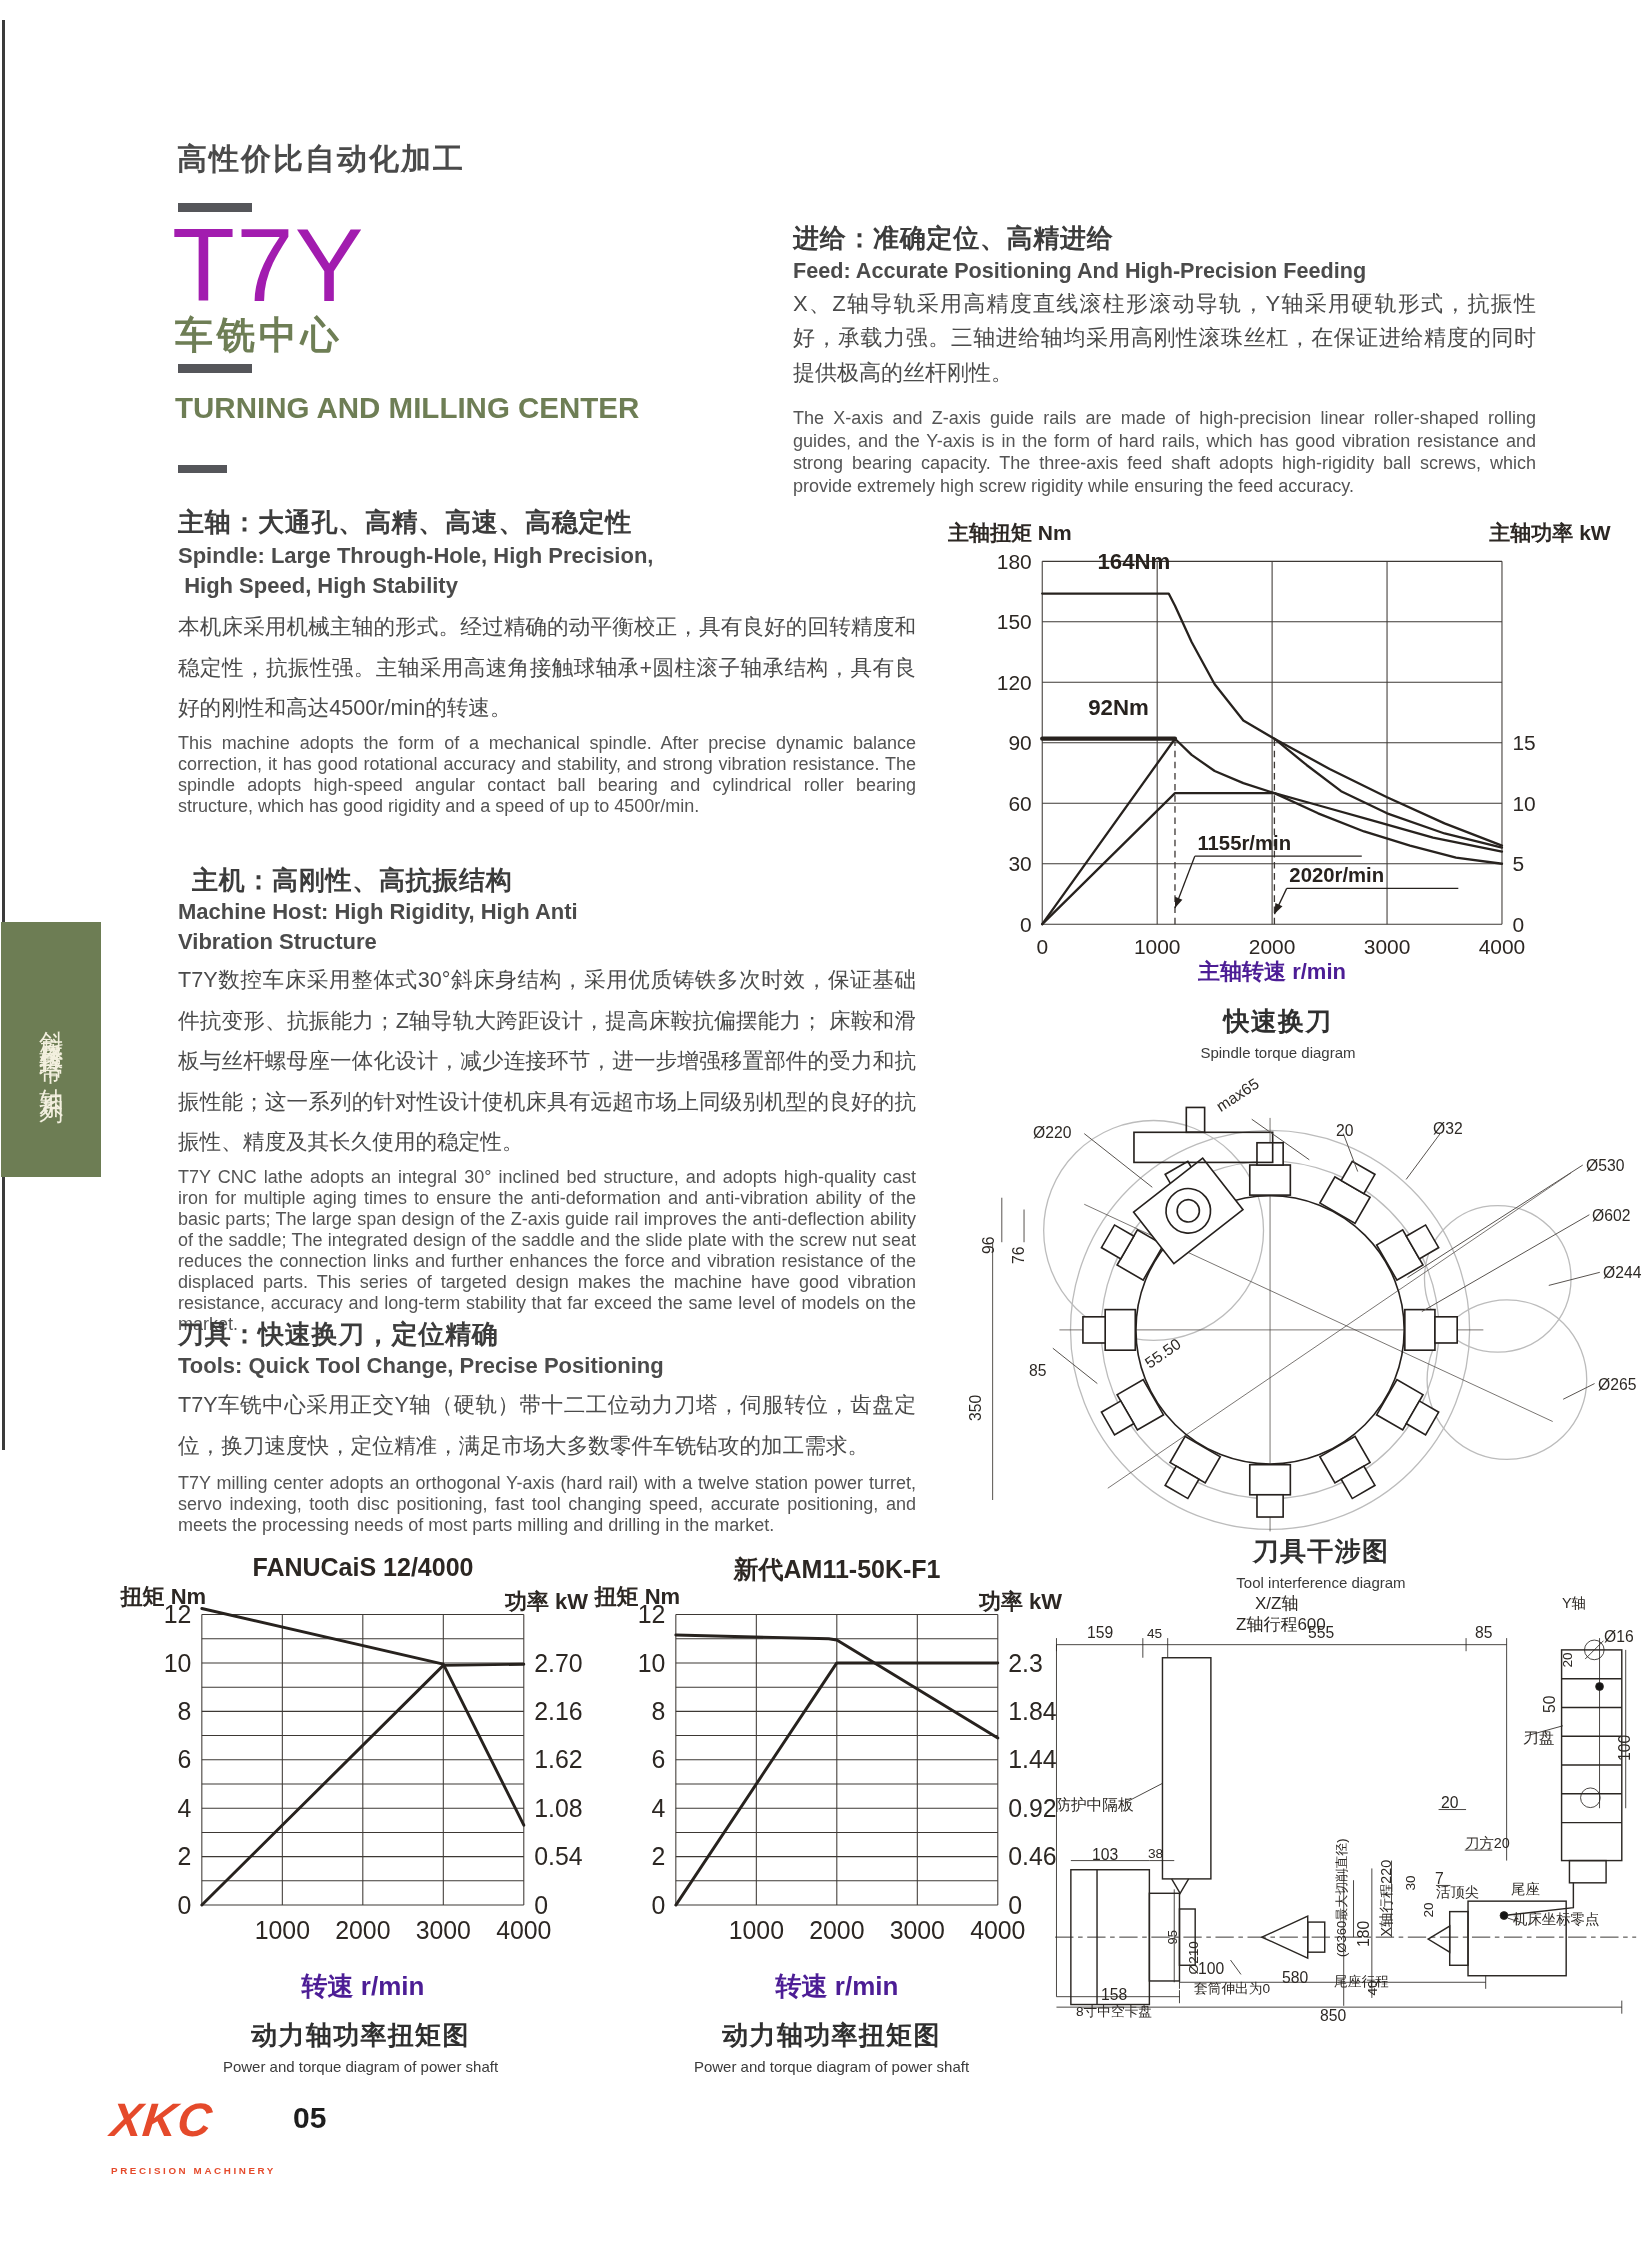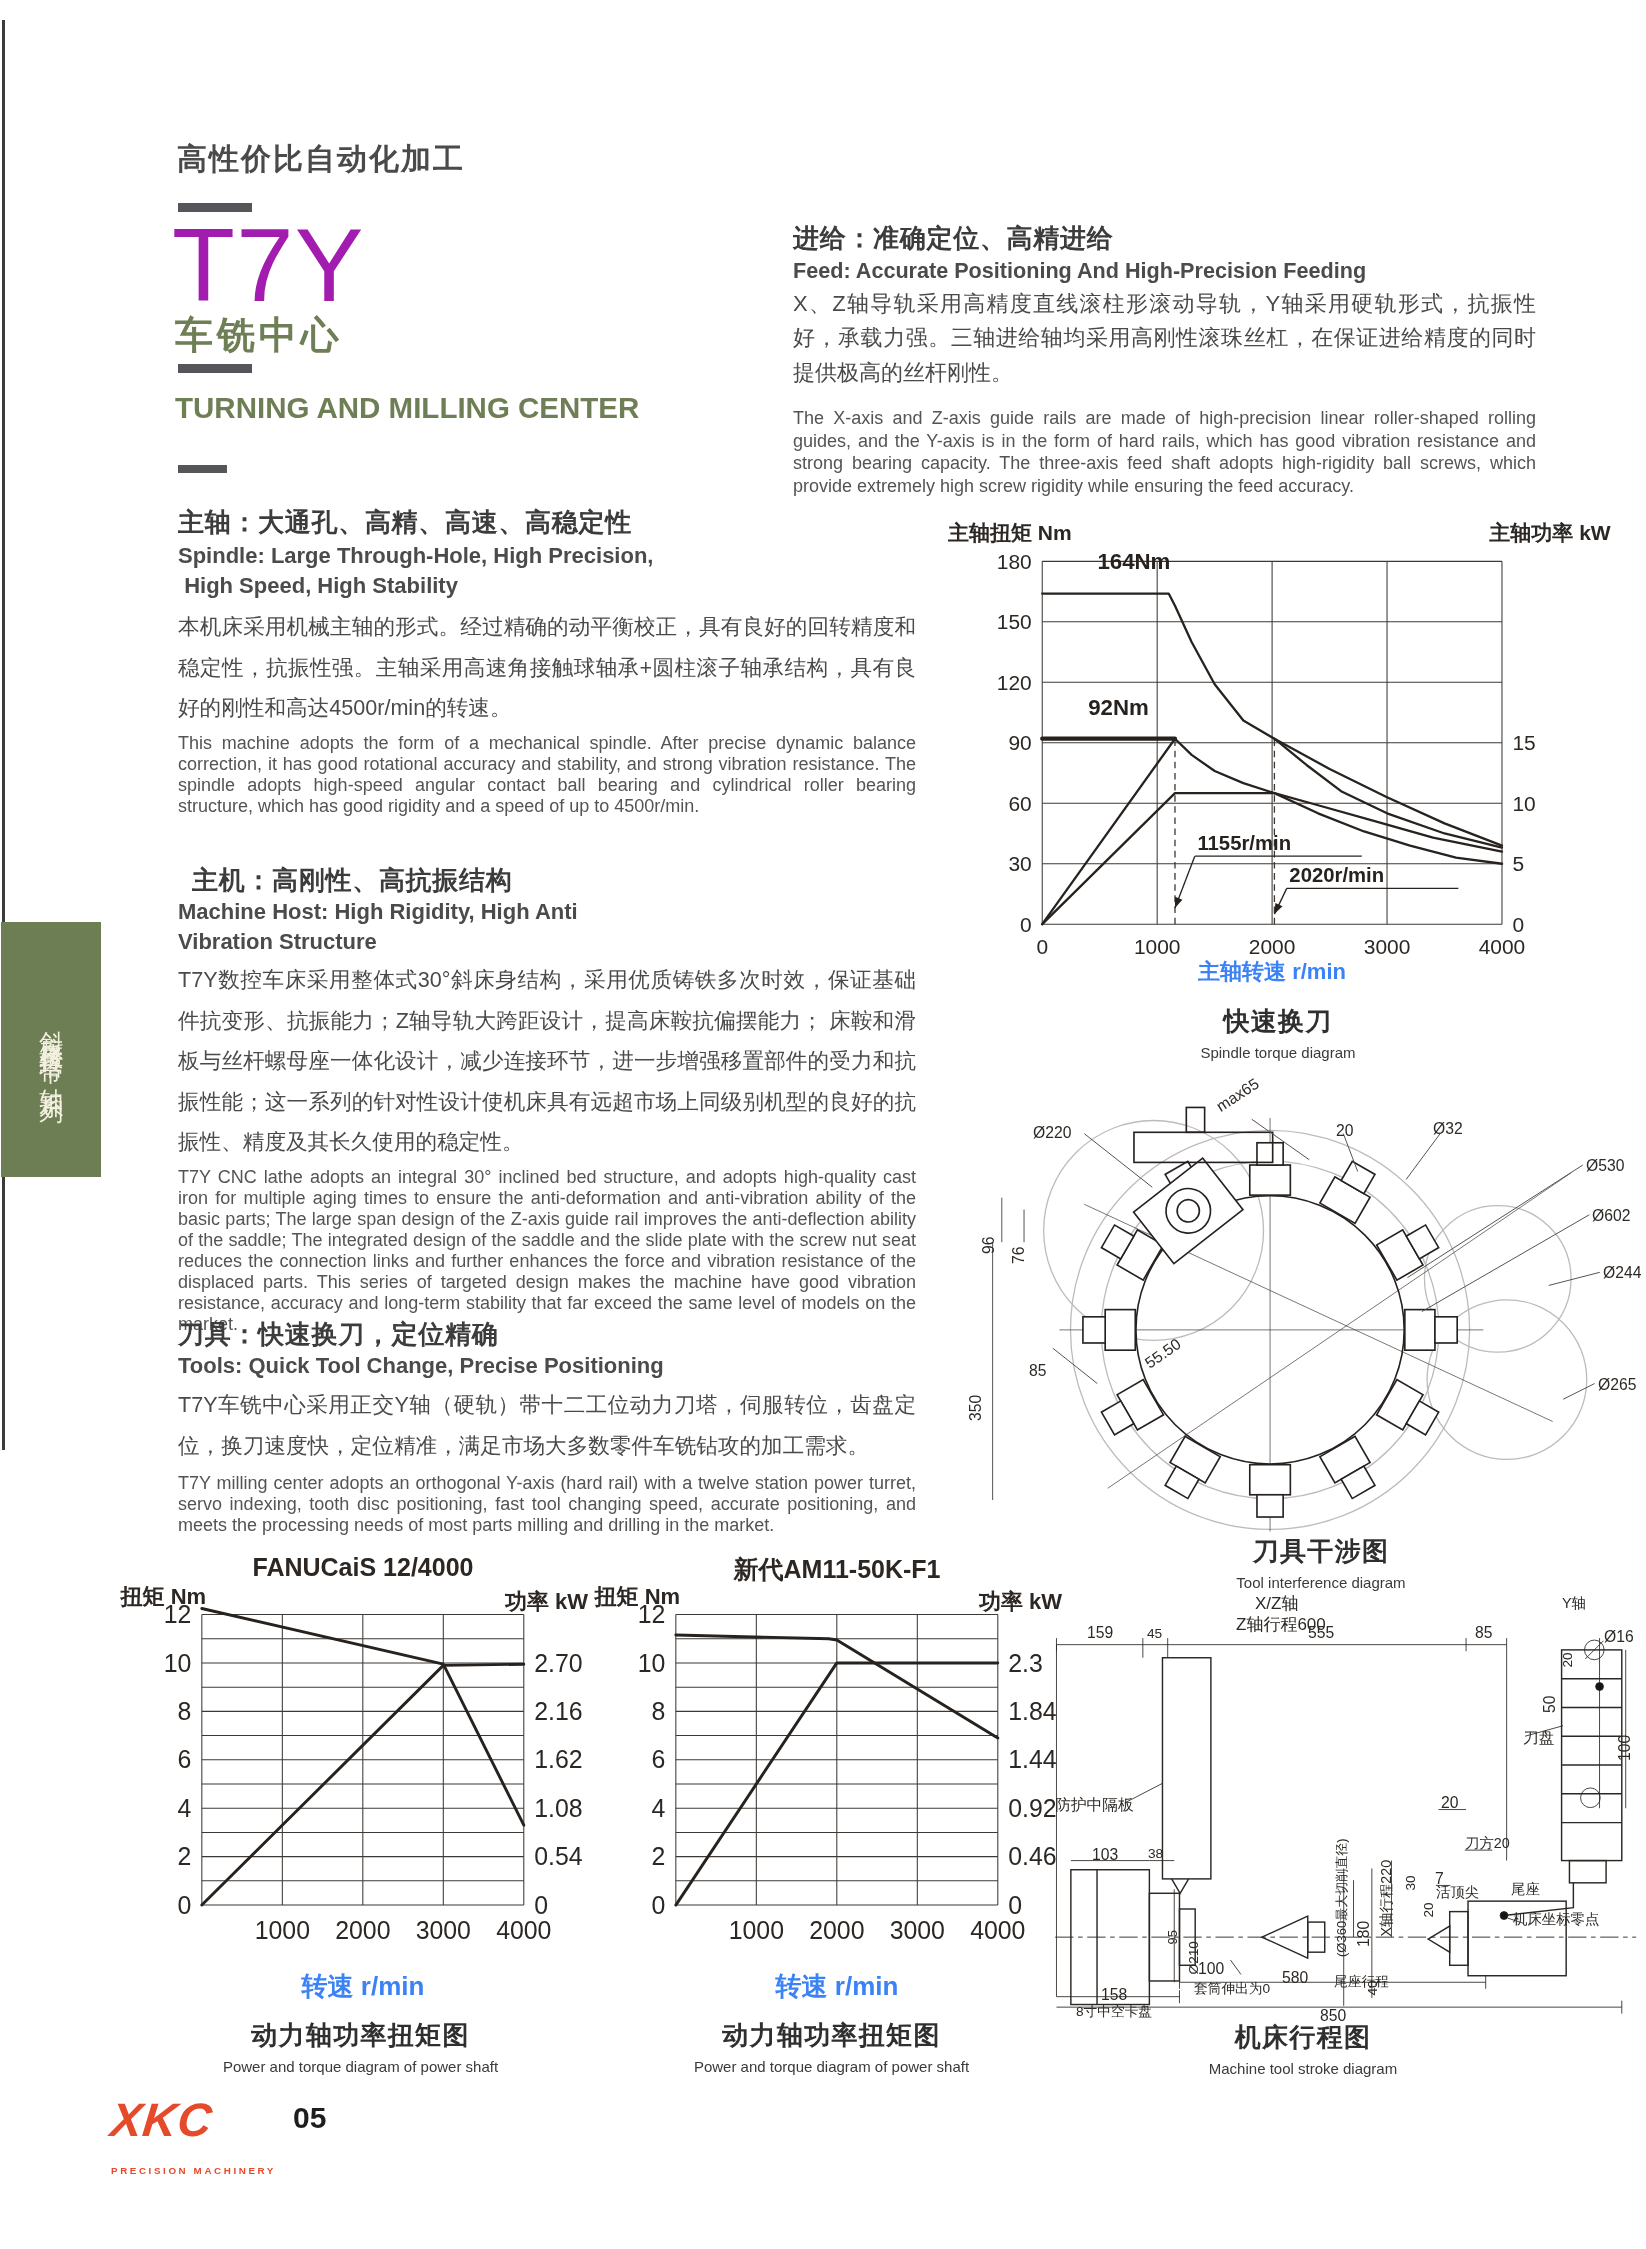--- a/index.html
+++ b/index.html
@@ -23,21 +23,21 @@
   .zh-body{font-size:21.6px;color:#4a4a4a;text-align:justify;}
   .lh-tall{line-height:1.88;}
   .lh-med{font-size:22px;line-height:1.56;}
   .en-body{font-size:18px;color:#545454;text-align:justify;line-height:1.17;}
   .en-body.wide{line-height:1.26;}
   
   .chart{position:absolute;}
   .axlab{position:absolute;font-size:21px;color:#2c2723;font-weight:600;white-space:nowrap;}
   .axlab.big{font-size:22px;}
   .chart-title{position:absolute;font-size:25px;color:#2c2723;text-align:center;font-weight:600;white-space:nowrap;}
-  .xtitle{position:absolute;text-align:center;font-size:22px;color:#3b82f6;font-weight:600;}
+  .xtitle{position:absolute;text-align:center;font-size:22px;color:#4c1d95;font-weight:600;}
   .cap{position:absolute;text-align:center;}
   .cap-zh{font-size:26px;font-weight:700;color:#2f2f2f;letter-spacing:1.3px;}
   .cap-en{font-size:15px;color:#3a3a3a;margin-top:5.2px;}
   
   .diagram{position:absolute;}
   .dlabel{position:absolute;font-size:15.7px;color:#2d2925;white-space:nowrap;transform-origin:left center;}
   
   .logo-xkc{font-size:47px;font-weight:900;color:#e54a2b;font-style:italic;letter-spacing:0.7px;transform:skewX(-6deg);}
   .logo-tag{font-size:9.8px;letter-spacing:2.6px;color:#e54a2b;font-weight:700;margin-top:18px;}
   .pagenum{font-size:30px;color:#1e1e1e;font-weight:600;}
@@ -401,24 +401,20 @@
         <line x1="204" y1="594" x2="204" y2="614"></line>
         <line x1="672" y1="594" x2="672" y2="614"></line>
         <line x1="16" y1="626" x2="204" y2="626"></line>
         <line x1="204" y1="616" x2="204" y2="636"></line>
         <line x1="16" y1="642" x2="880" y2="642"></line>
         <line x1="880" y1="632" x2="880" y2="652"></line>
         <line x1="298" y1="592" x2="282" y2="570"></line>
       </g>
     </svg>
   <span class="dlabel" style="left: 209px; top: 5.2px; font-size: 17px;">X/Z轴</span><span class="dlabel" style="left: 190px; top: 26px; font-size: 17px;">Z轴行程600</span><span class="dlabel" style="left: 41px; top: 37px;">159</span><span class="dlabel" style="left: 101px; top: 39px; font-size: 13.7px;">45</span><span class="dlabel" style="left: 262px; top: 37px;">555</span><span class="dlabel" style="left: 429px; top: 37px;">85</span><span class="dlabel" style="left: 516px; top: 6.5px; font-size: 14.4px;">Y轴</span><span class="dlabel" style="left: 558px; top: 41px;">Ø16</span><span class="dlabel" style="left: 521px; top: 73px; transform: rotate(-90deg); font-size: 13.7px;">20</span><span class="dlabel" style="left: 504px; top: 117px; transform: rotate(-90deg);">50</span><span class="dlabel" style="left: 579px; top: 165px; transform: rotate(-90deg);">100</span><span class="dlabel" style="left: 477px; top: 141px;">刀盘</span><span class="dlabel" style="left: 9.2px; top: 208px;">防护中隔板</span><span class="dlabel" style="left: 395px; top: 207px;">20</span><span class="dlabel" style="left: 419px; top: 247px; font-size: 14.4px;">刀方20</span><span class="dlabel" style="left: 389px; top: 283px;">7</span><span class="dlabel" style="left: 364px; top: 296px; transform: rotate(-90deg); font-size: 13.7px;">30</span><span class="dlabel" style="left: 382px; top: 323px; transform: rotate(-90deg); font-size: 13.7px;">20</span><span class="dlabel" style="left: 467px; top: 323px; font-size: 14.4px;">机床坐标零点</span><span class="dlabel" style="left: 46px; top: 259px;">103</span><span class="dlabel" style="left: 102px; top: 259px; font-size: 13.7px;">38</span><span class="dlabel" style="left: 126px; top: 350px; transform: rotate(-90deg); font-size: 13px;">95</span><span class="dlabel" style="left: 147px; top: 380px; transform: rotate(-90deg); font-size: 13.7px;">Ø210</span><span class="dlabel" style="left: 318px; top: 351px; transform: rotate(-90deg);">180</span><span class="dlabel" style="left: 340px; top: 340px; transform: rotate(-90deg); font-size: 14.4px;">X轴行程220</span><span class="dlabel" style="left: 326px; top: 401px; transform: rotate(-90deg); font-size: 13.7px;">40</span><span class="dlabel" style="left: 296px; top: 361px; transform: rotate(-90deg); font-size: 13px;">(Ø360最大切削直径)</span><span class="dlabel" style="left: 390px; top: 296px; font-size: 14.4px;">活顶尖</span><span class="dlabel" style="left: 465px; top: 293px; font-size: 14.4px;">尾座</span><span class="dlabel" style="left: 30px; top: 416px; font-size: 13.7px;">8寸中空卡盘</span><span class="dlabel" style="left: 152px; top: 373px;">100</span><span class="dlabel" style="left: 148px; top: 393px; font-size: 13.7px;">套筒伸出为0</span><span class="dlabel" style="left: 236px; top: 382px;">580</span><span class="dlabel" style="left: 288px; top: 386px; font-size: 13.7px;">尾座行程</span><span class="dlabel" style="left: 55px; top: 399px;">158</span><span class="dlabel" style="left: 274px; top: 420px;">850</span></div>
-  <div class="cap" style="left:1100px;top:2020px;width:406px;">
-    <div class="cap-zh">机床行程图</div>
-    <div class="cap-en">Machine tool stroke diagram</div>
-  </div>
 
   <div class="abs" style="left:111px;top:2092px;">
     <div style="display:flex;align-items:flex-start;gap:17px;">
       <div>
         <div class="logo-xkc">XKC</div>
         <div class="logo-tag">PRECISION MACHINERY</div>
       </div>
       <div class="pagenum" style="margin-top:9.2px;">05</div>
     </div>
   </div>

